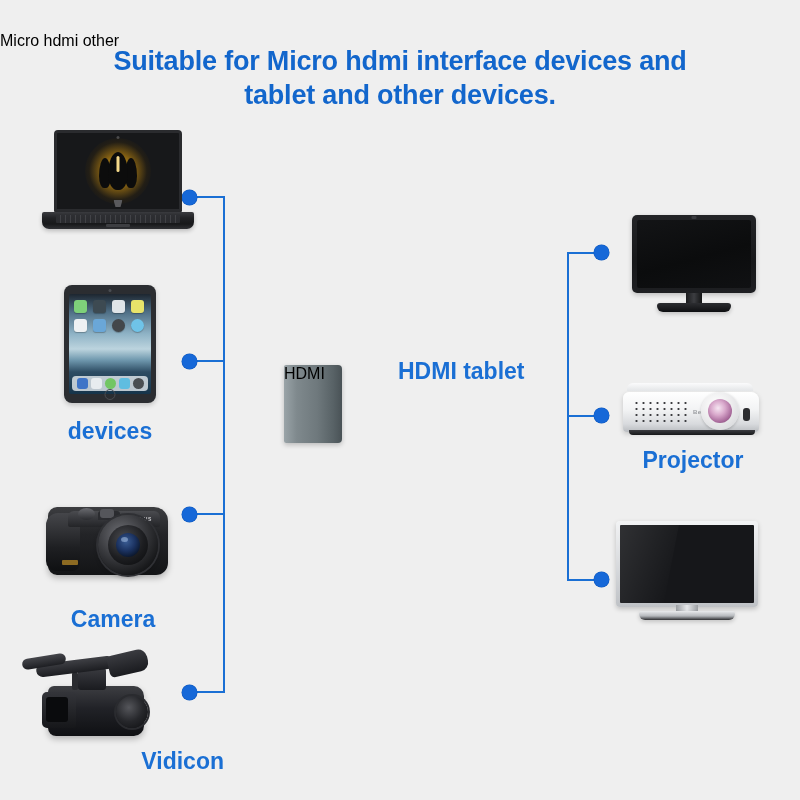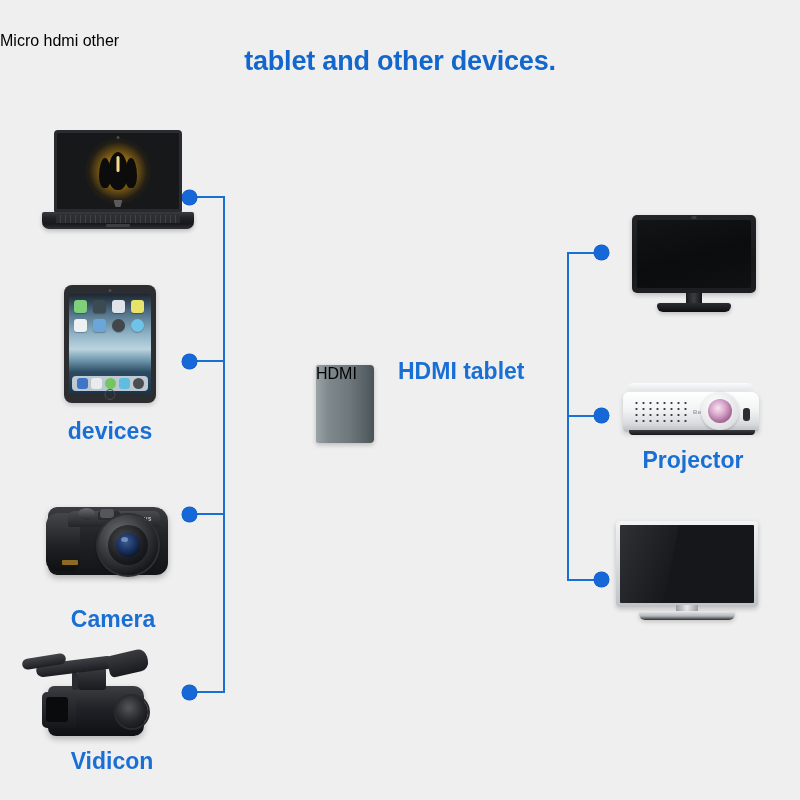--- a/index.html
+++ b/index.html
@@ -518,21 +518,20 @@
 
   
   .ad-wrap { position: absolute; }
   .ad-shell {
     position: absolute;
     left: 46px; top: 0;
     width: 58px; height: 78px;
     background: linear-gradient(90deg,#9aa4a8 0%,#7f898d 22%,#6e787c 58%,#586266 85%,#495256 100%);
     border-radius: 2px 4px 4px 2px;
     box-shadow: 0 2px 5px rgba(0,0,0,0.22);
-    margin-left: 32px;
   }
   .ad-shell:before {
     content: "";
     position: absolute;
     left: 0; top: 0;
     width: 58px; height: 5px;
     background: linear-gradient(90deg,#c6ced1 0%,#9ea8ab 70%,#79833" 100%);
     opacity: 0.85;
   }
   .ad-shell:after {
@@ -637,20 +636,21 @@
     white-space: nowrap;
     letter-spacing: 0.1px;
   }
 </style>
 </head>
 <body>
 
 <div id="stage">
 
   <div class="heading">
+    <span class="hl">Suitable for Micro hdmi interface devices and</span>
     <span class="hl">tablet and other devices.</span>
   </div>
 
   <div class="ln ln-v" style="left:223px; top:196px; height:497px;"></div>
   <div class="ln ln-h" style="left:190px; top:196px; width:35px;"></div>
   <div class="ln ln-h" style="left:190px; top:360px; width:35px;"></div>
   <div class="ln ln-h" style="left:190px; top:513px; width:35px;"></div>
   <div class="ln ln-h" style="left:190px; top:691px; width:35px;"></div>
   <div class="dot" style="left:182px; top:190px;"></div>
   <div class="dot" style="left:182px; top:354px;"></div>
@@ -728,21 +728,21 @@
     <div class="vd-main">
       <div class="vd-hood"></div>
       <div class="vd-lens"></div>
     </div>
     <div class="vd-post"></div>
     <div class="vd-lcd"></div>
     <div class="vd-handle"></div>
     <div class="vd-mic"></div>
     <div class="vd-vf"></div>
   </div>
-  <div class="dev-label" style="left:0px; top:748px; width:224px;">Vidicon</div>
+  <div class="dev-label" style="left:0px; top:748px; width:224px;text-align:right;">Vidicon</div>
 
   <div class="ad-wrap" style="left:238px; top:365px; width:110px; height:80px;">
     <div class="ad-shell">
       <div class="ad-hdmi-txt">
         <span>HDMI</span>
         <span class="ad-arrow"></span>
       </div>
     </div>
     <div class="ad-neck"></div>
     <div class="ad-plug">

